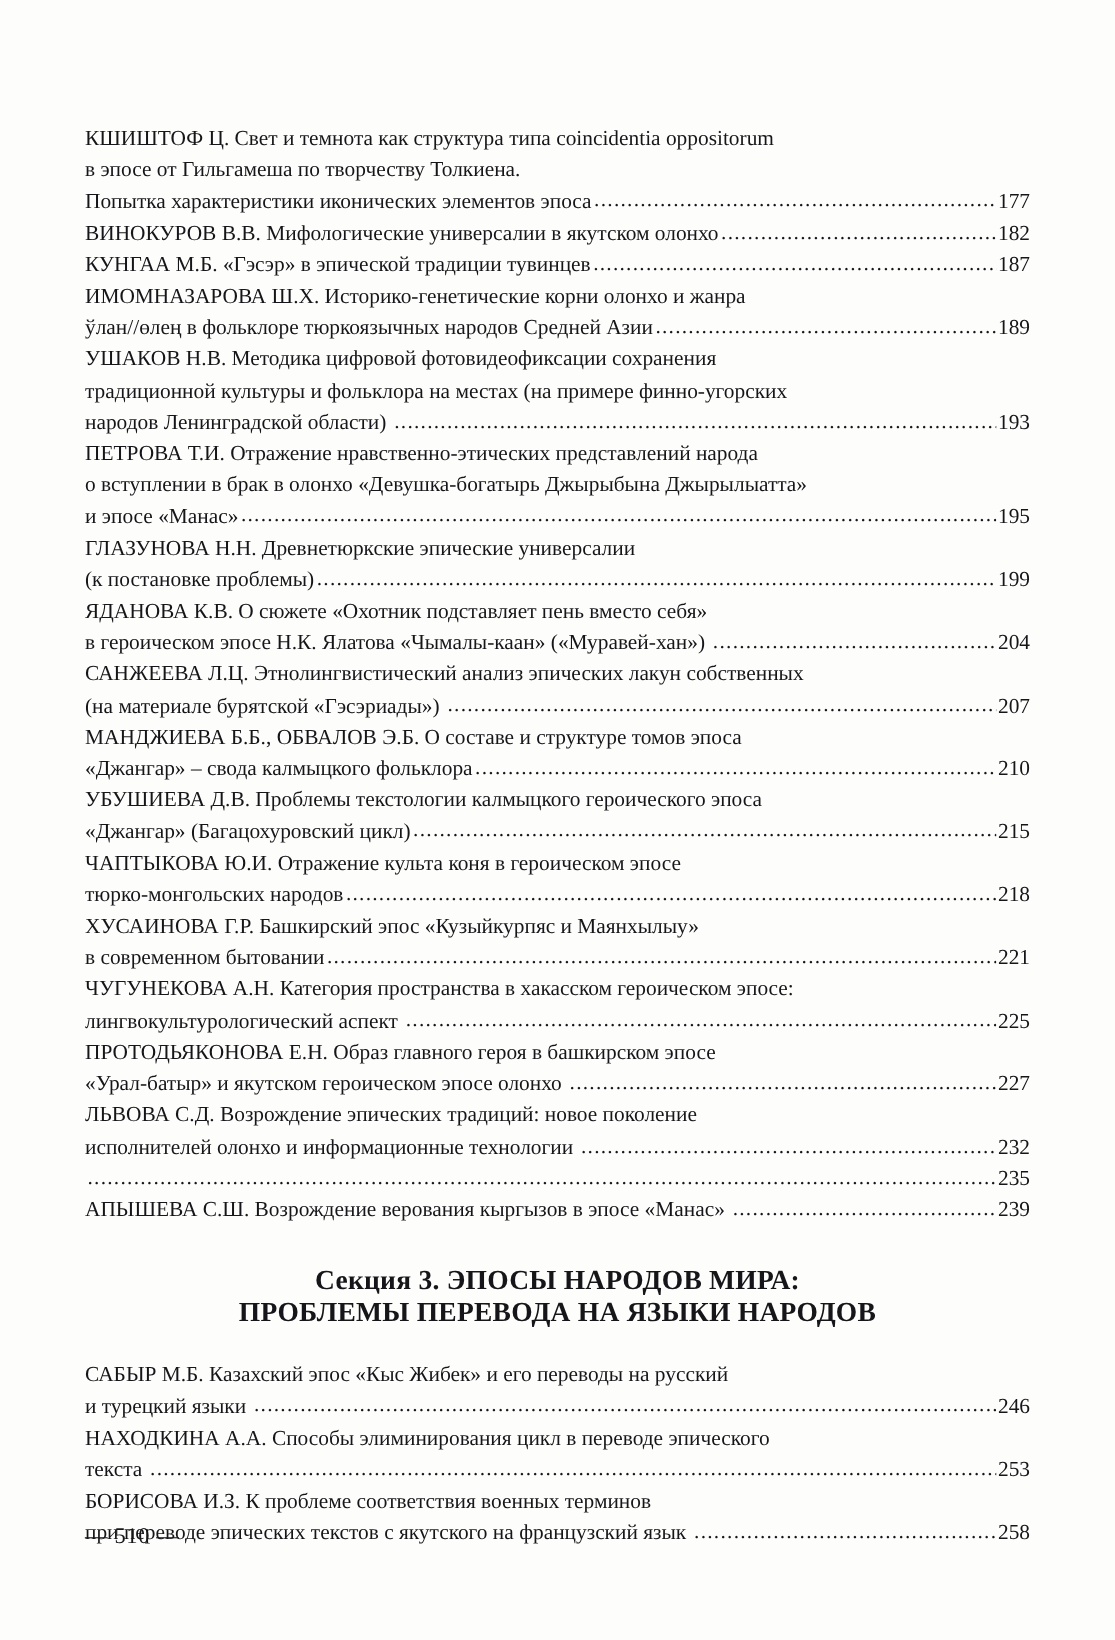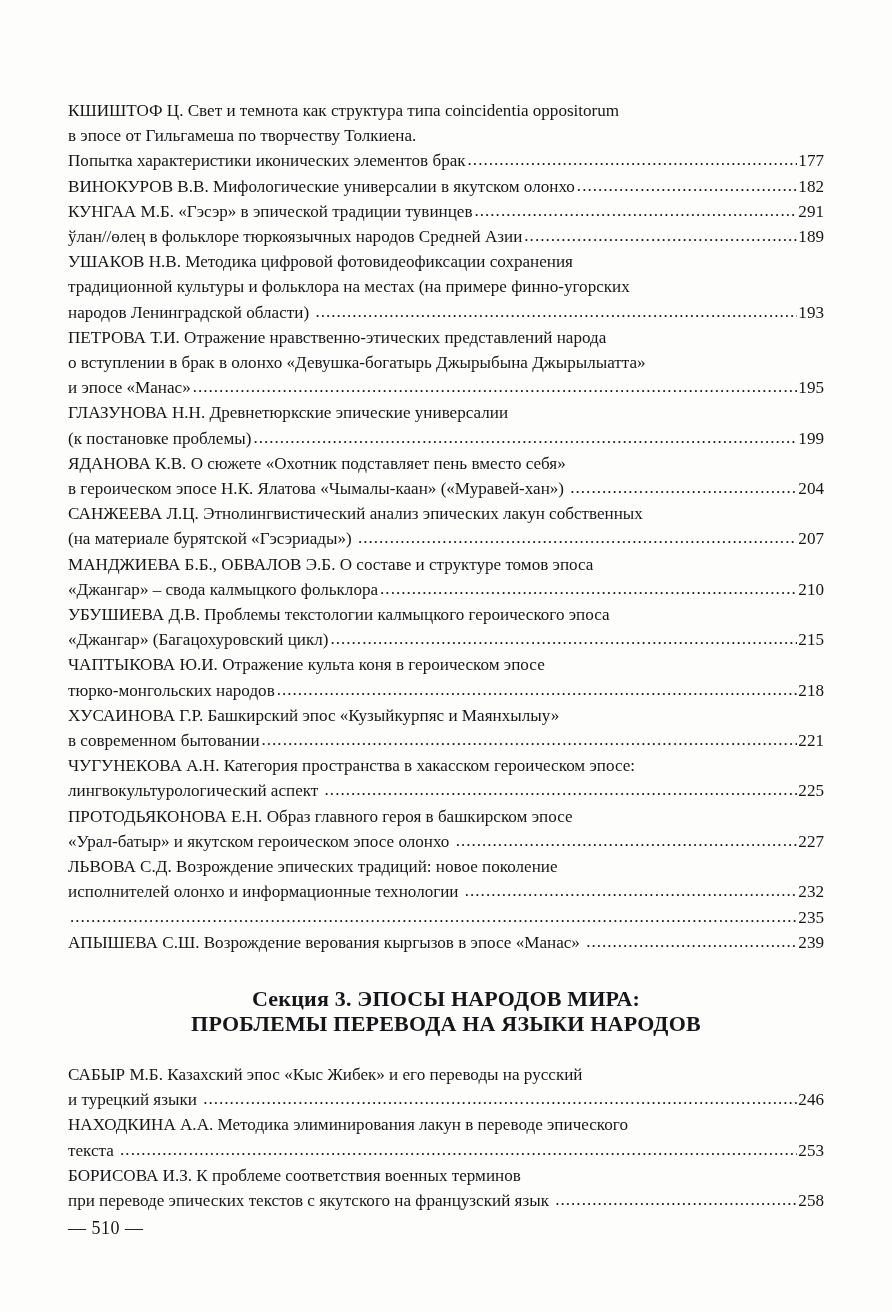--- a/index.html
+++ b/index.html
@@ -84,40 +84,41 @@
 </head>
 <body>
 
 <div class="page">
   <div class="content">
     <div id="toc-1">
         <div class="toc-entry">
           <span class="toc-line">КШИШТОФ Ц. Свет и темнота как структура типа coincidentia oppositorum</span>
           <span class="toc-line">в эпосе от Гильгамеша по творчеству Толкиена.</span>
           <div class="leader-line">
-            <span class="leader-text">Попытка характеристики иконических элементов брак</span>
+            <span class="leader-text">Попытка характеристики иконических элементов эпоса</span>
             <span class="leader-dots">........................................................................................................................................................................................................</span>
             <span class="leader-page">177</span>
           </div>
         </div>
         <div class="toc-entry">
           <div class="leader-line">
             <span class="leader-text">ВИНОКУРОВ В.В. Мифологические универсалии в якутском олонхо</span>
             <span class="leader-dots">........................................................................................................................................................................................................</span>
             <span class="leader-page">182</span>
           </div>
         </div>
         <div class="toc-entry">
           <div class="leader-line">
             <span class="leader-text">КУНГАА М.Б. «Гэсэр» в эпической традиции тувинцев</span>
             <span class="leader-dots">........................................................................................................................................................................................................</span>
-            <span class="leader-page">291</span>
-          </div>
-        </div>
-        <div class="toc-entry">
+            <span class="leader-page">187</span>
+          </div>
+        </div>
+        <div class="toc-entry">
+          <span class="toc-line">ИМОМНАЗАРОВА Ш.Х. Историко-генетические корни олонхо и жанра</span>
           <div class="leader-line">
             <span class="leader-text">ўлан//өлең в фольклоре тюркоязычных народов Средней Азии</span>
             <span class="leader-dots">........................................................................................................................................................................................................</span>
             <span class="leader-page">189</span>
           </div>
         </div>
         <div class="toc-entry">
           <span class="toc-line">УШАКОВ Н.В. Методика цифровой фотовидеофиксации сохранения</span>
           <span class="toc-line">традиционной культуры и фольклора на местах (на примере финно-угорских</span>
           <div class="leader-line">
@@ -238,21 +239,21 @@
     <div id="toc-2">
         <div class="toc-entry">
           <span class="toc-line">САБЫР М.Б. Казахский эпос «Кыс Жибек» и его переводы на русский</span>
           <div class="leader-line">
             <span class="leader-text">и турецкий языки </span>
             <span class="leader-dots">........................................................................................................................................................................................................</span>
             <span class="leader-page">246</span>
           </div>
         </div>
         <div class="toc-entry">
-          <span class="toc-line">НАХОДКИНА А.А. Методика элиминирования лакун в переводе эпического</span>
+          <span class="toc-line">НАХОДКИНА А.А. Способы элиминирования цикл в переводе эпического</span>
           <div class="leader-line">
             <span class="leader-text">текста </span>
             <span class="leader-dots">........................................................................................................................................................................................................</span>
             <span class="leader-page">253</span>
           </div>
         </div>
         <div class="toc-entry">
           <span class="toc-line">БОРИСОВА И.З. К проблеме соответствия военных терминов</span>
           <div class="leader-line">
             <span class="leader-text">при переводе эпических текстов с якутского на французский язык </span>

